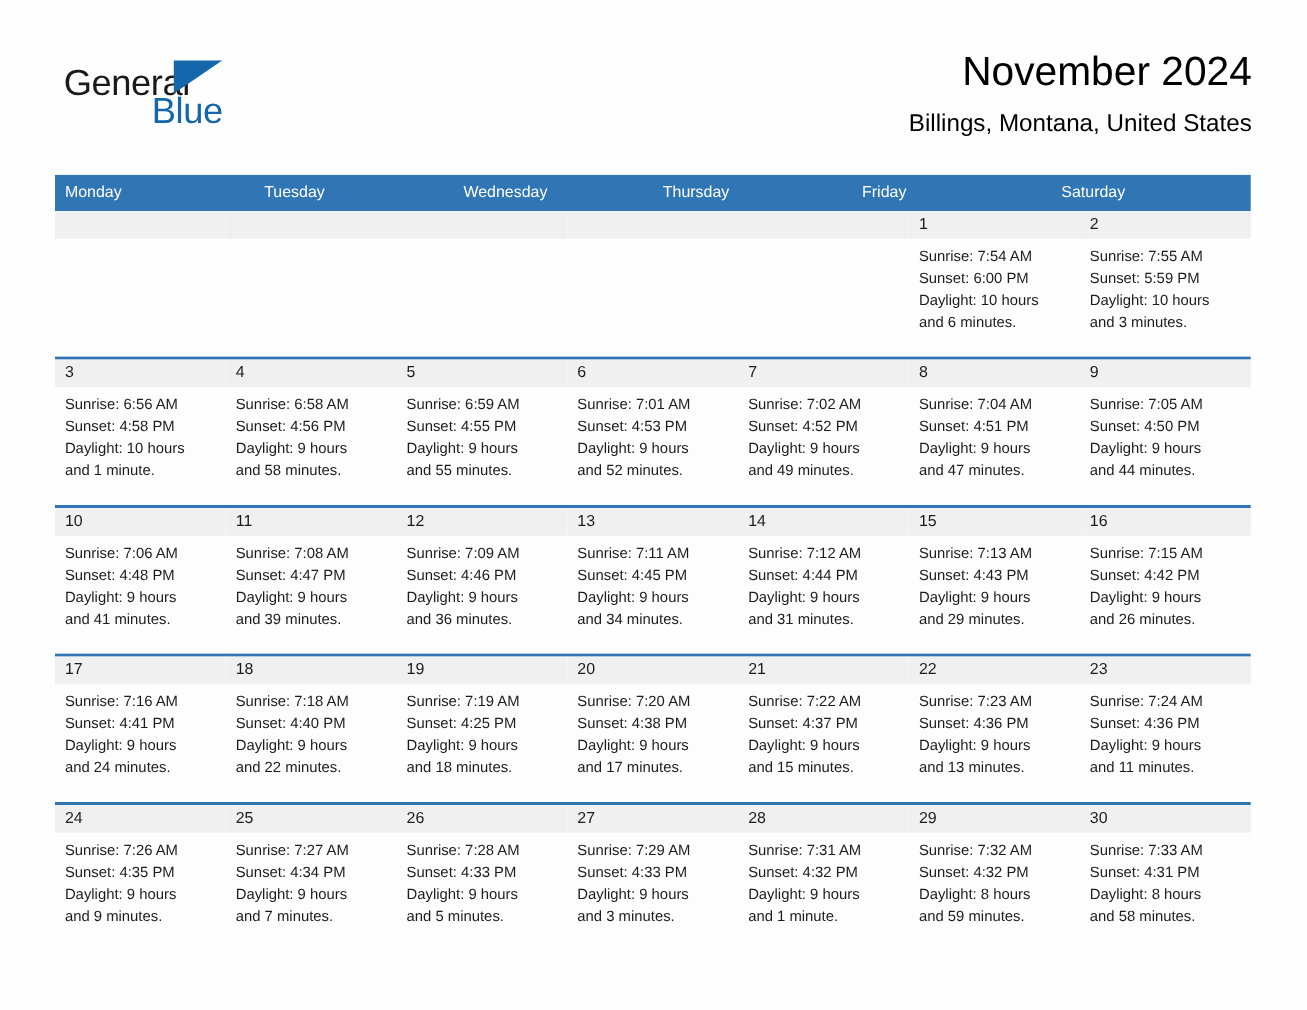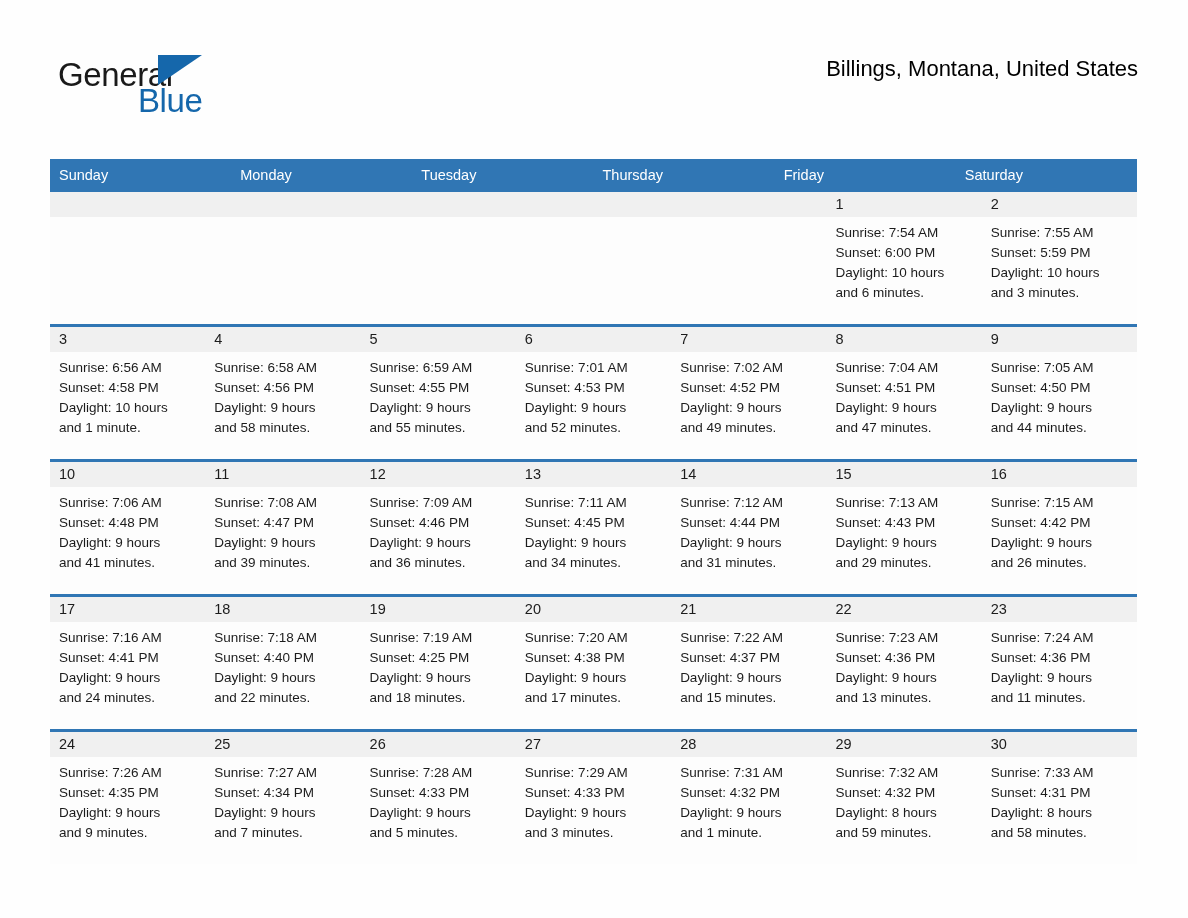--- a/index.html
+++ b/index.html
@@ -144,30 +144,31 @@
 
   <div class="masthead">
 
     <div class="logo">
       <span class="logo-general">General</span>
       <span class="logo-tri"></span>
       <span class="logo-blue">Blue</span>
     </div>
 
     <div class="title-wrap">
+      <h1 class="cal-title">November 2024</h1>
       <h2 class="cal-subtitle">Billings, Montana, United States</h2>
     </div>
 
   </div>
 
   <div class="calendar">
     <div class="weekdays">
-        <div class="weekday">Sunday</div>
         <div class="weekday">Monday</div>
         <div class="weekday">Tuesday</div>
+        <div class="weekday">Wednesday</div>
         <div class="weekday">Thursday</div>
         <div class="weekday">Friday</div>
         <div class="weekday">Saturday</div>
       </div>
     <div class="weeks">
         <div class="week first">
           <div class="day blank">
             <div class="day-num-band"></div>
           </div>
           <div class="day blank">

